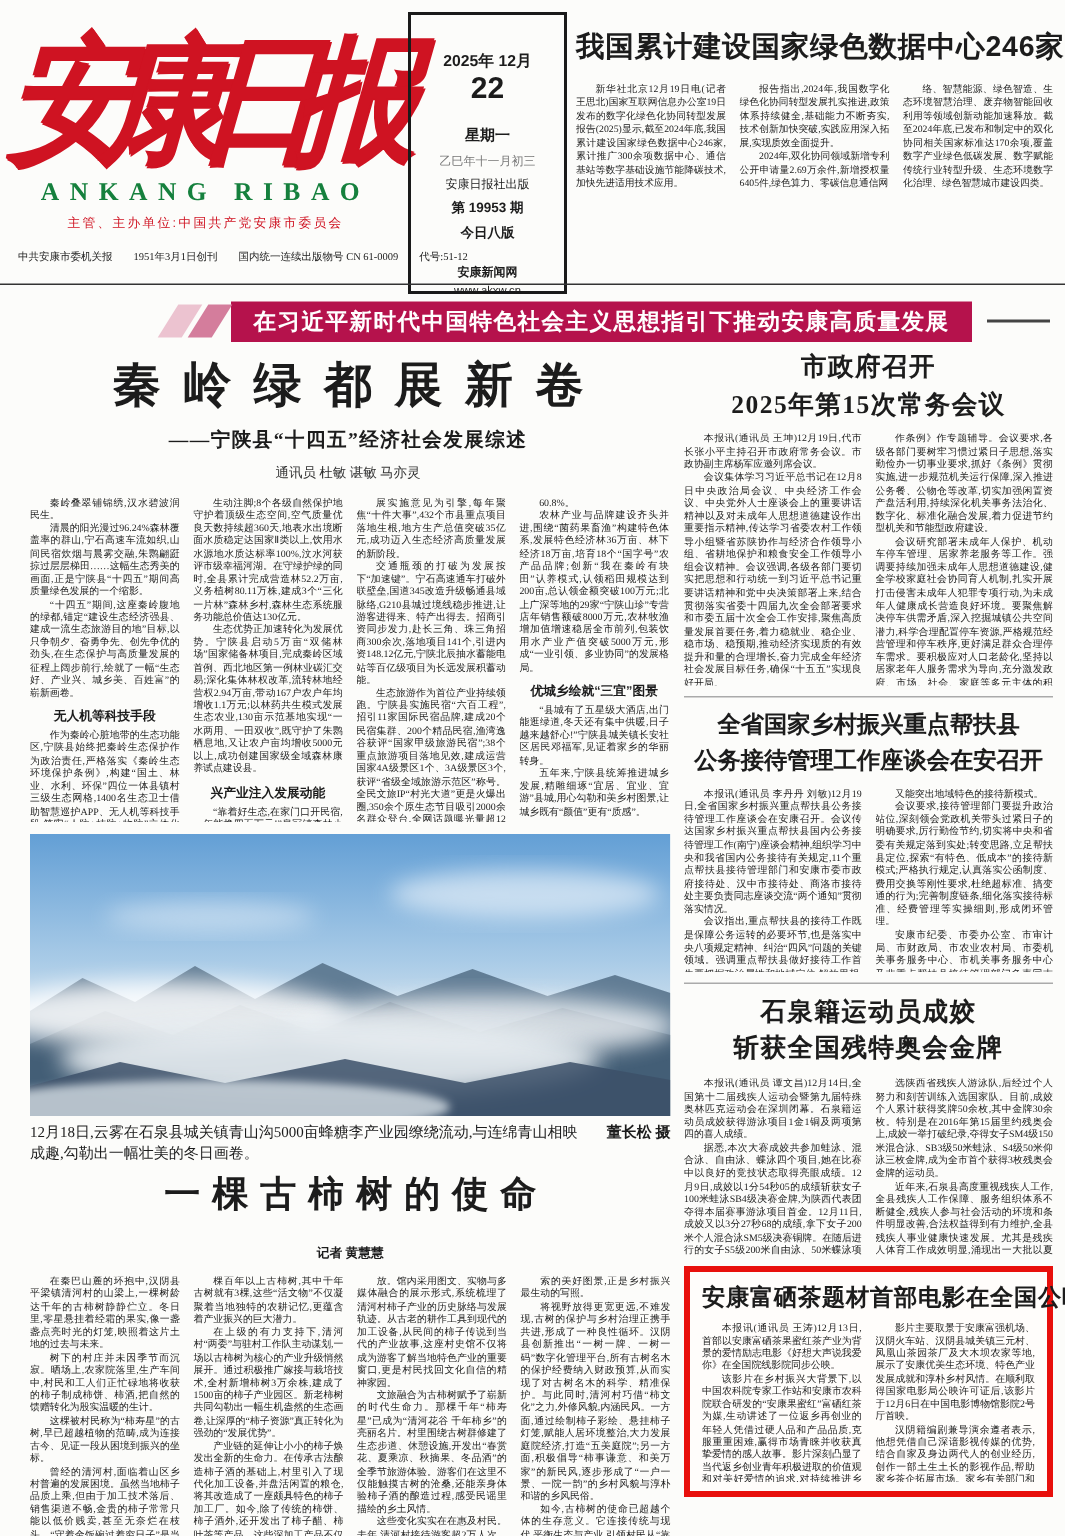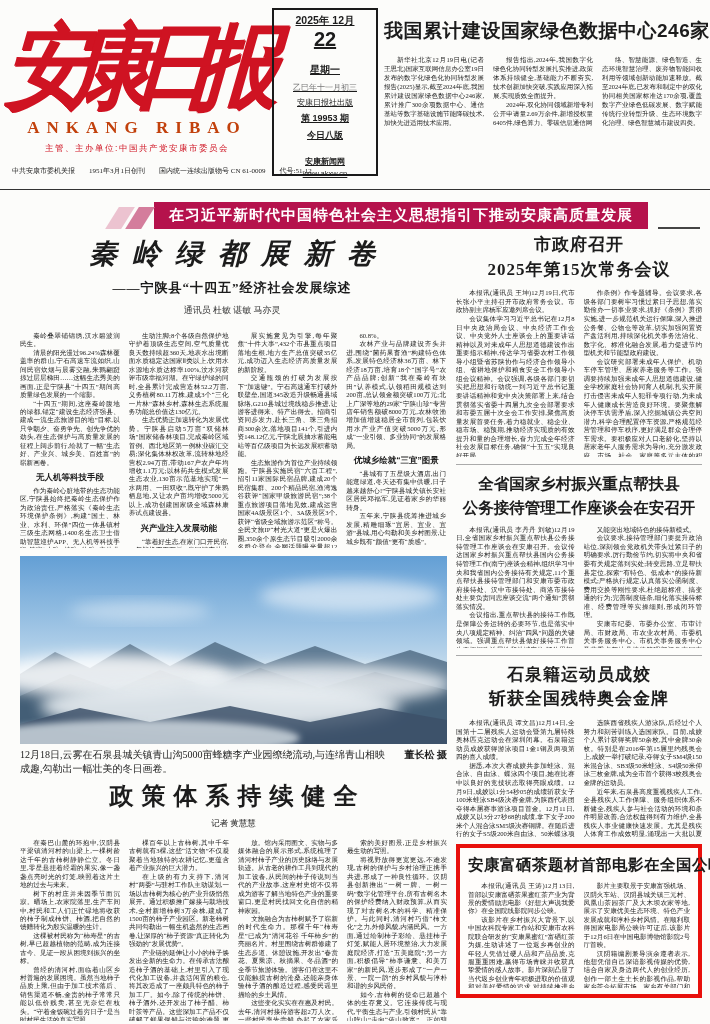--- a/index.html
+++ b/index.html
@@ -3,70 +3,70 @@
 <meta charset="utf-8">
 <style>
   html,body{margin:0;padding:0;background:#e8e8e4;}
   .page{position:relative;width:710px;height:1024px;margin:0 auto;background:#fcfcfa;
         font-family:"Liberation Serif",serif;color:#1c1c1c;overflow:hidden;}
   
   .masthead{position:absolute;left:8px;top:4px;width:258px;height:182px;}
   .mast-title{font-size:82px;line-height:1;font-weight:900;font-style:italic;color:#cf1322;
       letter-spacing:-18px;transform:scaleY(1.12) skewX(-4deg);transform-origin:left top;
       white-space:nowrap;margin-top:18px;text-shadow:1px 1px 0 #cf1322;}
-  .mast-latin{color:#c2410c;font-weight:bold;font-size:17px;letter-spacing:7px;text-align:center;margin-top:14px;}
+  .mast-latin{color:#15803d;font-weight:bold;font-size:17px;letter-spacing:7px;text-align:center;margin-top:14px;}
   .mast-sup{color:#cf1322;font-size:8.5px;letter-spacing:1.5px;text-align:center;margin-top:5px;font-family:"Liberation Sans",sans-serif;}
   .mast-info{position:absolute;left:12px;top:166px;width:340px;font-size:7px;color:#222;white-space:nowrap;}
   
   .datebox{position:absolute;left:272px;top:8px;width:102px;height:160px;border:2px solid #1a1a1a;
-      text-align:center;padding-top:4px;font-family:"Liberation Sans",sans-serif;text-decoration:underline;}
+      text-align:center;padding-top:24px;font-family:"Liberation Sans",sans-serif;}
   .db-ym{font-size:10.5px;font-weight:bold;}
   .db-day{font-size:20px;font-weight:bold;line-height:1.15;}
   .db-week{font-size:10px;font-weight:bold;margin-top:12px;}
   .db-lunar{font-size:8px;color:#777;margin-top:5px;font-family:"Liberation Serif",serif;}
   .db-pub{font-size:8px;margin-top:4px;font-family:"Liberation Serif",serif;}
   .db-issue,.db-pages{font-size:9px;font-weight:bold;margin-top:4px;}
   .db-site{font-size:8px;font-weight:bold;margin-top:14px;}
   .db-url{font-size:7.5px;margin-top:2px;}
   
   .top-article{position:absolute;left:384px;top:18px;width:318px;height:166px;}
   .top-headline{font-family:"Liberation Sans",sans-serif;font-weight:900;font-size:19px;
       letter-spacing:0.5px;white-space:nowrap;}
   .top-cols{display:flex;gap:9px;margin-top:12px;}
   .top-cols .tc{flex:1;font-size:6.5px;line-height:1.38;text-align:justify;height:118px;overflow:hidden;}
   p{margin:0;text-indent:2em;}
   .rule-top{position:absolute;top:189px;left:0;width:710px;border-top:1.5px solid #333;}
   
-  .banner{position:absolute;top:199px;left:0;width:710px;height:30px;display:flex;align-items:flex-end;}
+  .banner{position:absolute;top:199px;left:0;width:710px;height:30px;display:flex;align-items:center;}
   .stripe{height:22px;width:16px;transform:skewX(-32deg);margin-right:4px;}
   .s1{background:#ecc3d0;margin-left:112px;}
   .s2{background:#d47d9c;}
   .banner-box{background:#b5124c;color:#fff;font-family:"Liberation Sans",sans-serif;
       font-weight:bold;font-size:15px;letter-spacing:1px;padding:4px 15px;margin-left:2px;white-space:nowrap;}
   .banner-line{flex:1;height:2px;background:#444;margin:0 10px;}
   
   .lead-head{position:absolute;left:18px;top:238px;width:428px;text-align:center;}
-  .lead-h1{font-family:"Liberation Sans",sans-serif;font-weight:900;font-size:28px;
-      letter-spacing:15px;text-indent:15px;line-height:1.15;font-style:italic;}
+  .lead-h1{font-family:"Liberation Sans",sans-serif;font-weight:900;font-size:32px;
+      letter-spacing:15px;text-indent:15px;line-height:1.15;}
   .lead-sub{font-size:13px;font-weight:bold;margin-top:9px;letter-spacing:1px;}
   .lead-by{font-size:9px;margin-top:7px;color:#333;}
   .lead-body{position:absolute;left:20px;top:332px;width:426px;height:216px;display:flex;gap:9px;}
   .col{flex:1;font-size:6.6px;line-height:1.28;text-align:justify;overflow:hidden;}
   .subhead{text-align:center;font-weight:bold;font-size:8.5px;margin:5px 0 4px;
       font-family:"Liberation Sans",sans-serif;text-indent:0;}
   
   .photo{position:absolute;left:20px;top:556px;width:427px;height:188px;overflow:hidden;}
   .photo svg{display:block;}
   .caption{position:absolute;left:20px;top:748px;width:427px;font-size:10px;display:flex;
       justify-content:space-between;align-items:baseline;}
   .credit{font-weight:bold;white-space:nowrap;margin-left:12px;}
   
   .persimmon{position:absolute;left:20px;top:780px;width:427px;}
   .pers-h1{text-align:center;font-weight:900;font-size:24px;letter-spacing:8px;text-indent:8px;}
-  .pers-by{text-align:center;font-size:8.5px;margin-top:6px;}
+  .pers-by{text-align:center;font-size:8.5px;margin-top:18px;font-weight:bold;}
   .pers-body{display:flex;gap:9px;margin-top:9px;height:182px;}
   
   .right-col{position:absolute;left:456px;top:233px;width:246px;}
   .art-h-serif{font-weight:900;font-size:17px;text-align:center;line-height:1.45;letter-spacing:1px;}
   .art-h-sans{font-family:"Liberation Sans",sans-serif;font-weight:900;font-size:15.5px;
       text-align:center;line-height:1.5;}
   .art-body{display:flex;gap:9px;margin-top:7px;overflow:hidden;}
   .art-body .col{font-size:6.6px;line-height:1.3;}
   .divider{border-top:0.5px solid #aaa;margin:7px 0;}
   .gov-body{height:168px;}
@@ -203,21 +203,21 @@
       <path d="M0,168 L60,152 L130,166 L210,150 L290,166 L360,152 L427,164 L427,188 L0,188 Z" fill="#3c5068" opacity="0.85"></path>
       <ellipse cx="120" cy="182" rx="160" ry="18" fill="#dfe7ec" opacity="0.75" filter="url(#b2)"></ellipse>
     </svg>
   </div>
   <div class="caption">
     <span>12月18日,云雾在石泉县城关镇青山沟5000亩蜂糖李产业园缭绕流动,与连绵青山相映成趣,勾勒出一幅壮美的冬日画卷。</span>
     <span class="credit">董长松 摄</span>
   </div>
 
   <div class="persimmon">
-    <div class="pers-h1">政策体系持续健全</div>
+    <div class="pers-h1">一棵古柿树的使命</div>
     <div class="pers-by">记者 黄慧慧</div>
     <div class="pers-body">
       <div class="col">
           <p>在秦巴山麓的环抱中,汉阴县平梁镇清河村的山梁上,一棵树龄达千年的古柿树静静伫立。冬日里,零星悬挂着经霜的果实,像一盏盏点亮时光的灯笼,映照着这片土地的过去与未来。</p>
           <p>树下的村庄并未因季节而沉寂。晒场上,农家院落里,生产车间中,村民和工人们正忙碌地将收获的柿子制成柿饼、柿酒,把自然的馈赠转化为殷实温暖的生计。</p>
           <p>这棵被村民称为“柿寿星”的古树,早已超越植物的范畴,成为连接古今、见证一段从困境到振兴的坐标。</p>
           <p>曾经的清河村,面临着山区乡村普遍的发展困境。虽然当地柿子品质上乘,但由于加工技术落后、销售渠道不畅,金贵的柿子常常只能以低价贱卖,甚至无奈烂在枝头。“守着金饭碗过着穷日子”是当时村民生活的真实写照。</p>
         </div>
       <div class="col">
           <p>棵百年以上古柿树,其中千年古树就有3棵,这些“活文物”不仅凝聚着当地独特的农耕记忆,更蕴含着产业振兴的巨大潜力。</p>

